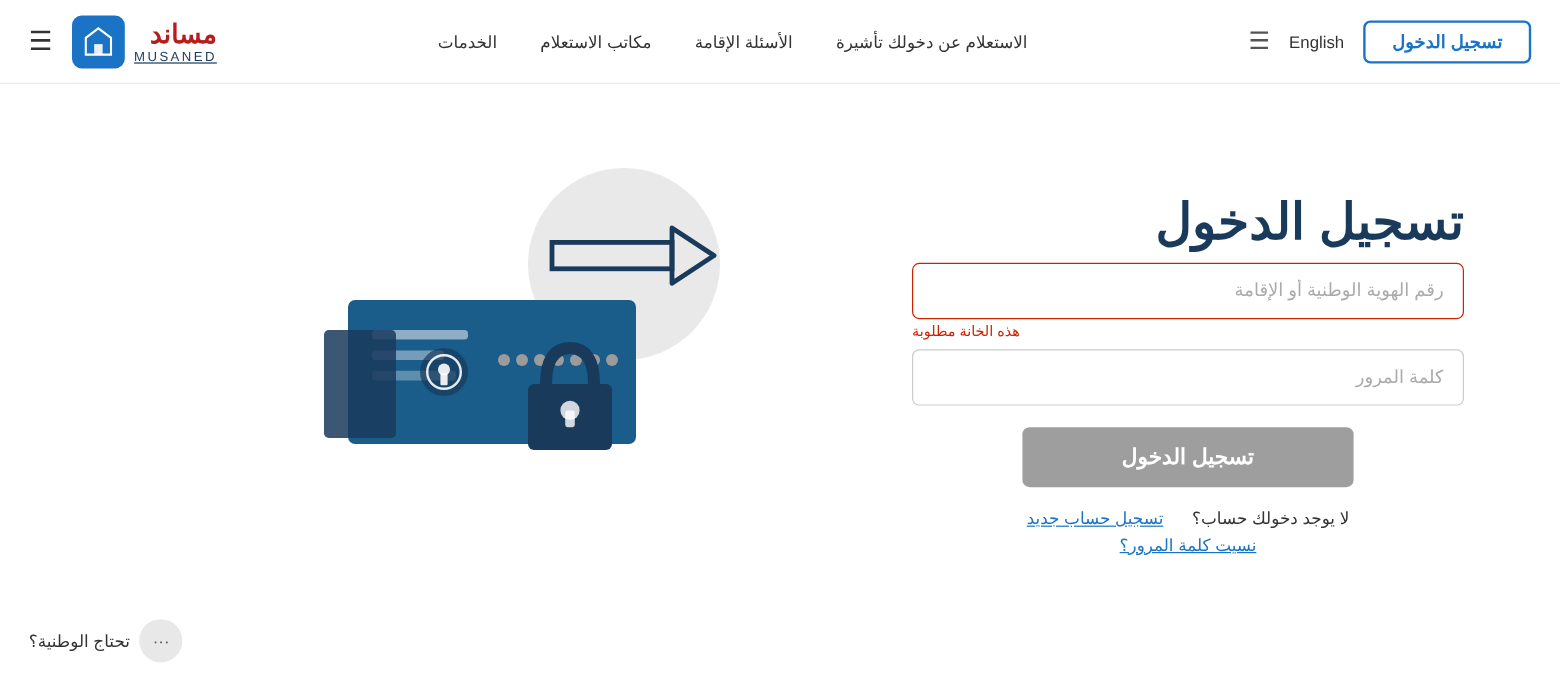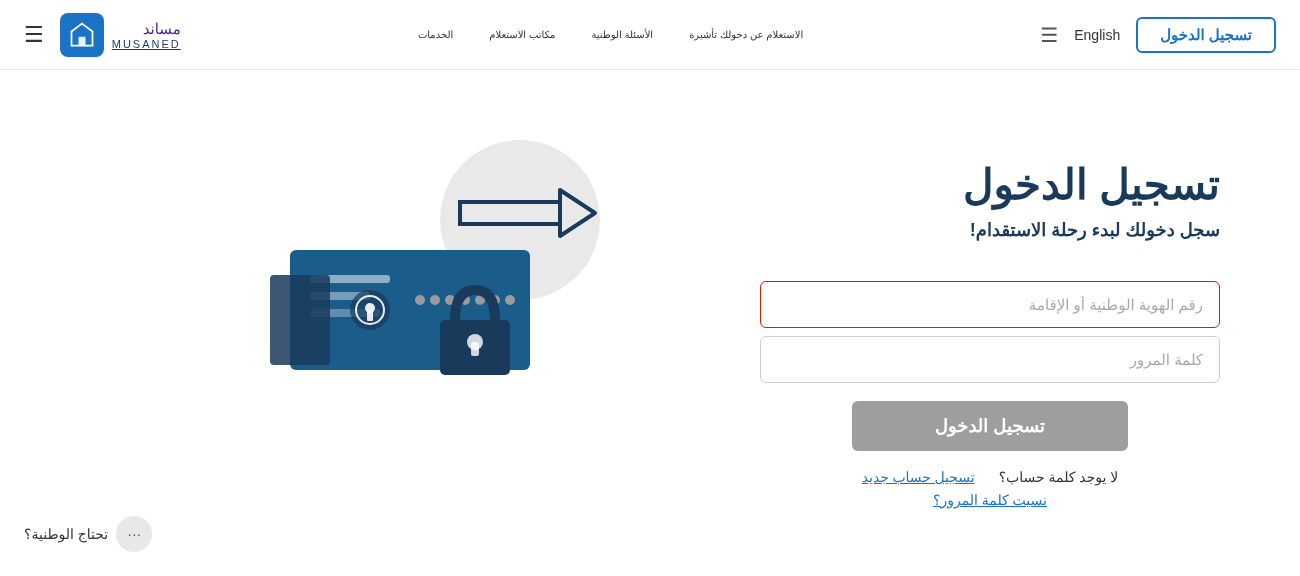--- a/index.html
+++ b/index.html
@@ -48,38 +48,38 @@
       cursor: pointer;
       color: #555;
     }
     .navbar-center {
       display: flex;
       align-items: center;
       gap: 36px;
     }
     .nav-link {
       color: #333;
-      font-size: 10px;
+      font-size: 14px;
       text-decoration: none;
       cursor: pointer;
     }
     .navbar-right {
       display: flex;
       align-items: center;
       gap: 16px;
     }
     .logo-area {
       display: flex;
       align-items: center;
       gap: 8px;
     }
     .logo-text {
-      font-size: 15px;
-      font-weight: 400;
-      color: #4c1d95;
+      font-size: 22px;
+      font-weight: 700;
+      color: #b91c1c;
     }
     .logo-sub {
       font-size: 11px;
       color: #1a3a5c;
       letter-spacing: 2px;
       text-decoration: underline;
     }
     .logo-icon-box {
       width: 44px;
       height: 44px;
@@ -254,21 +254,21 @@
 <nav class="navbar">
 
   <div class="navbar-left">
     <button class="login-btn-nav">تسجيل الدخول</button>
     <span class="lang-label">English</span>
     <span class="hamburger-icon">☰</span>
   </div>
 
   <div class="navbar-center">
     <a class="nav-link">الاستعلام عن دخولك تأشيرة</a>
-    <a class="nav-link">الأسئلة الوطنية</a>
+    <a class="nav-link">الأسئلة الإقامة</a>
     <a class="nav-link">مكاتب الاستعلام</a>
     <a class="nav-link">الخدمات</a>
   </div>
 
   <div class="navbar-right">
     <div class="logo-area">
       <div style="text-align:right;">
         <div class="logo-text">مساند</div>
         <div class="logo-sub">MUSANED</div>
       </div>
@@ -281,36 +281,36 @@
       </div>
     </div>
     <span class="menu-icon-right">☰</span>
   </div>
 </nav>
 
 <div class="main-content">
 
   <div class="form-section">
     <h1 class="page-title">تسجيل الدخول</h1>
-    <p class="page-subtitle">سجل دخولك لبدء رحلة الاستقدام!</p>
 
     <div class="input-group">
       <input class="input-field error-border" type="text" placeholder="رقم الهوية الوطنية أو الإقامة" style="">
+      <div class="error-msg">هذه الخانة مطلوبة</div>
     </div>
 
     <div class="input-group">
       <input class="input-field" type="password" placeholder="كلمة المرور" style="">
     </div>
 
     <button class="submit-btn">تسجيل الدخول</button>
 
     <div class="links-section">
       <p>
-        <span>لا يوجد كلمة حساب؟</span>
-        <a style="margin-right:20px;font-family:Liberation Serif, serif;">تسجيل حساب جديد</a>
+        <span>لا يوجد دخولك حساب؟</span>
+        <a style="margin-right:20px;">تسجيل حساب جديد</a>
       </p>
       <a class="forgot-link">نسيت كلمة المرور؟</a>
     </div>
   </div>
 
   <div class="illustration-section">
     <div class="illus-container">
       <svg width="420" height="320" viewBox="0 0 420 320" xmlns="http://www.w3.org/2000/svg">
 
         <circle cx="320" cy="100" r="80" fill="#e0e0e0" opacity="0.7"></circle>

